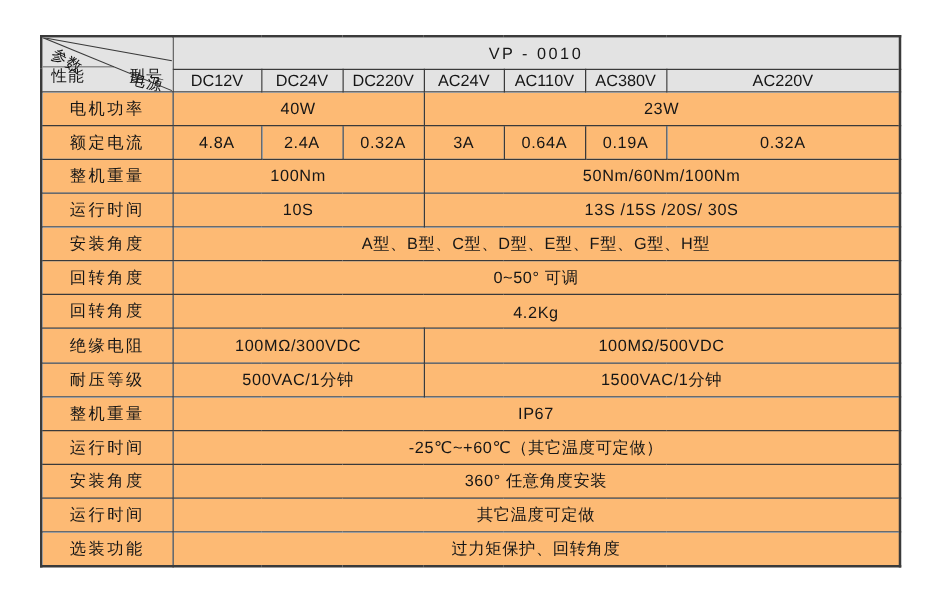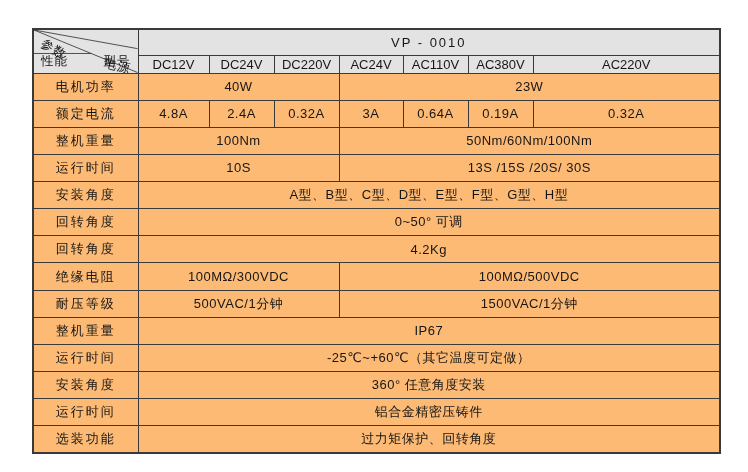--- a/index.html
+++ b/index.html
@@ -139,21 +139,21 @@
         <tr>
           <td class="row-label">运行时间</td>
           <td class="value-cell" colspan="7">-25℃~+60℃（其它温度可定做）</td>
         </tr>
         <tr>
           <td class="row-label">安装角度</td>
           <td class="value-cell" colspan="7">360°  任意角度安装</td>
         </tr>
         <tr>
           <td class="row-label">运行时间</td>
-          <td class="value-cell" colspan="7">铝合金精密压铸件</td>
+          <td class="value-cell" colspan="7">其它温度可定做</td>
         </tr>
         <tr>
           <td class="row-label">选装功能</td>
           <td class="value-cell" colspan="7">过力矩保护、回转角度</td>
         </tr>
       </tbody>
   </table>
 </div>
 
 </body></html>

